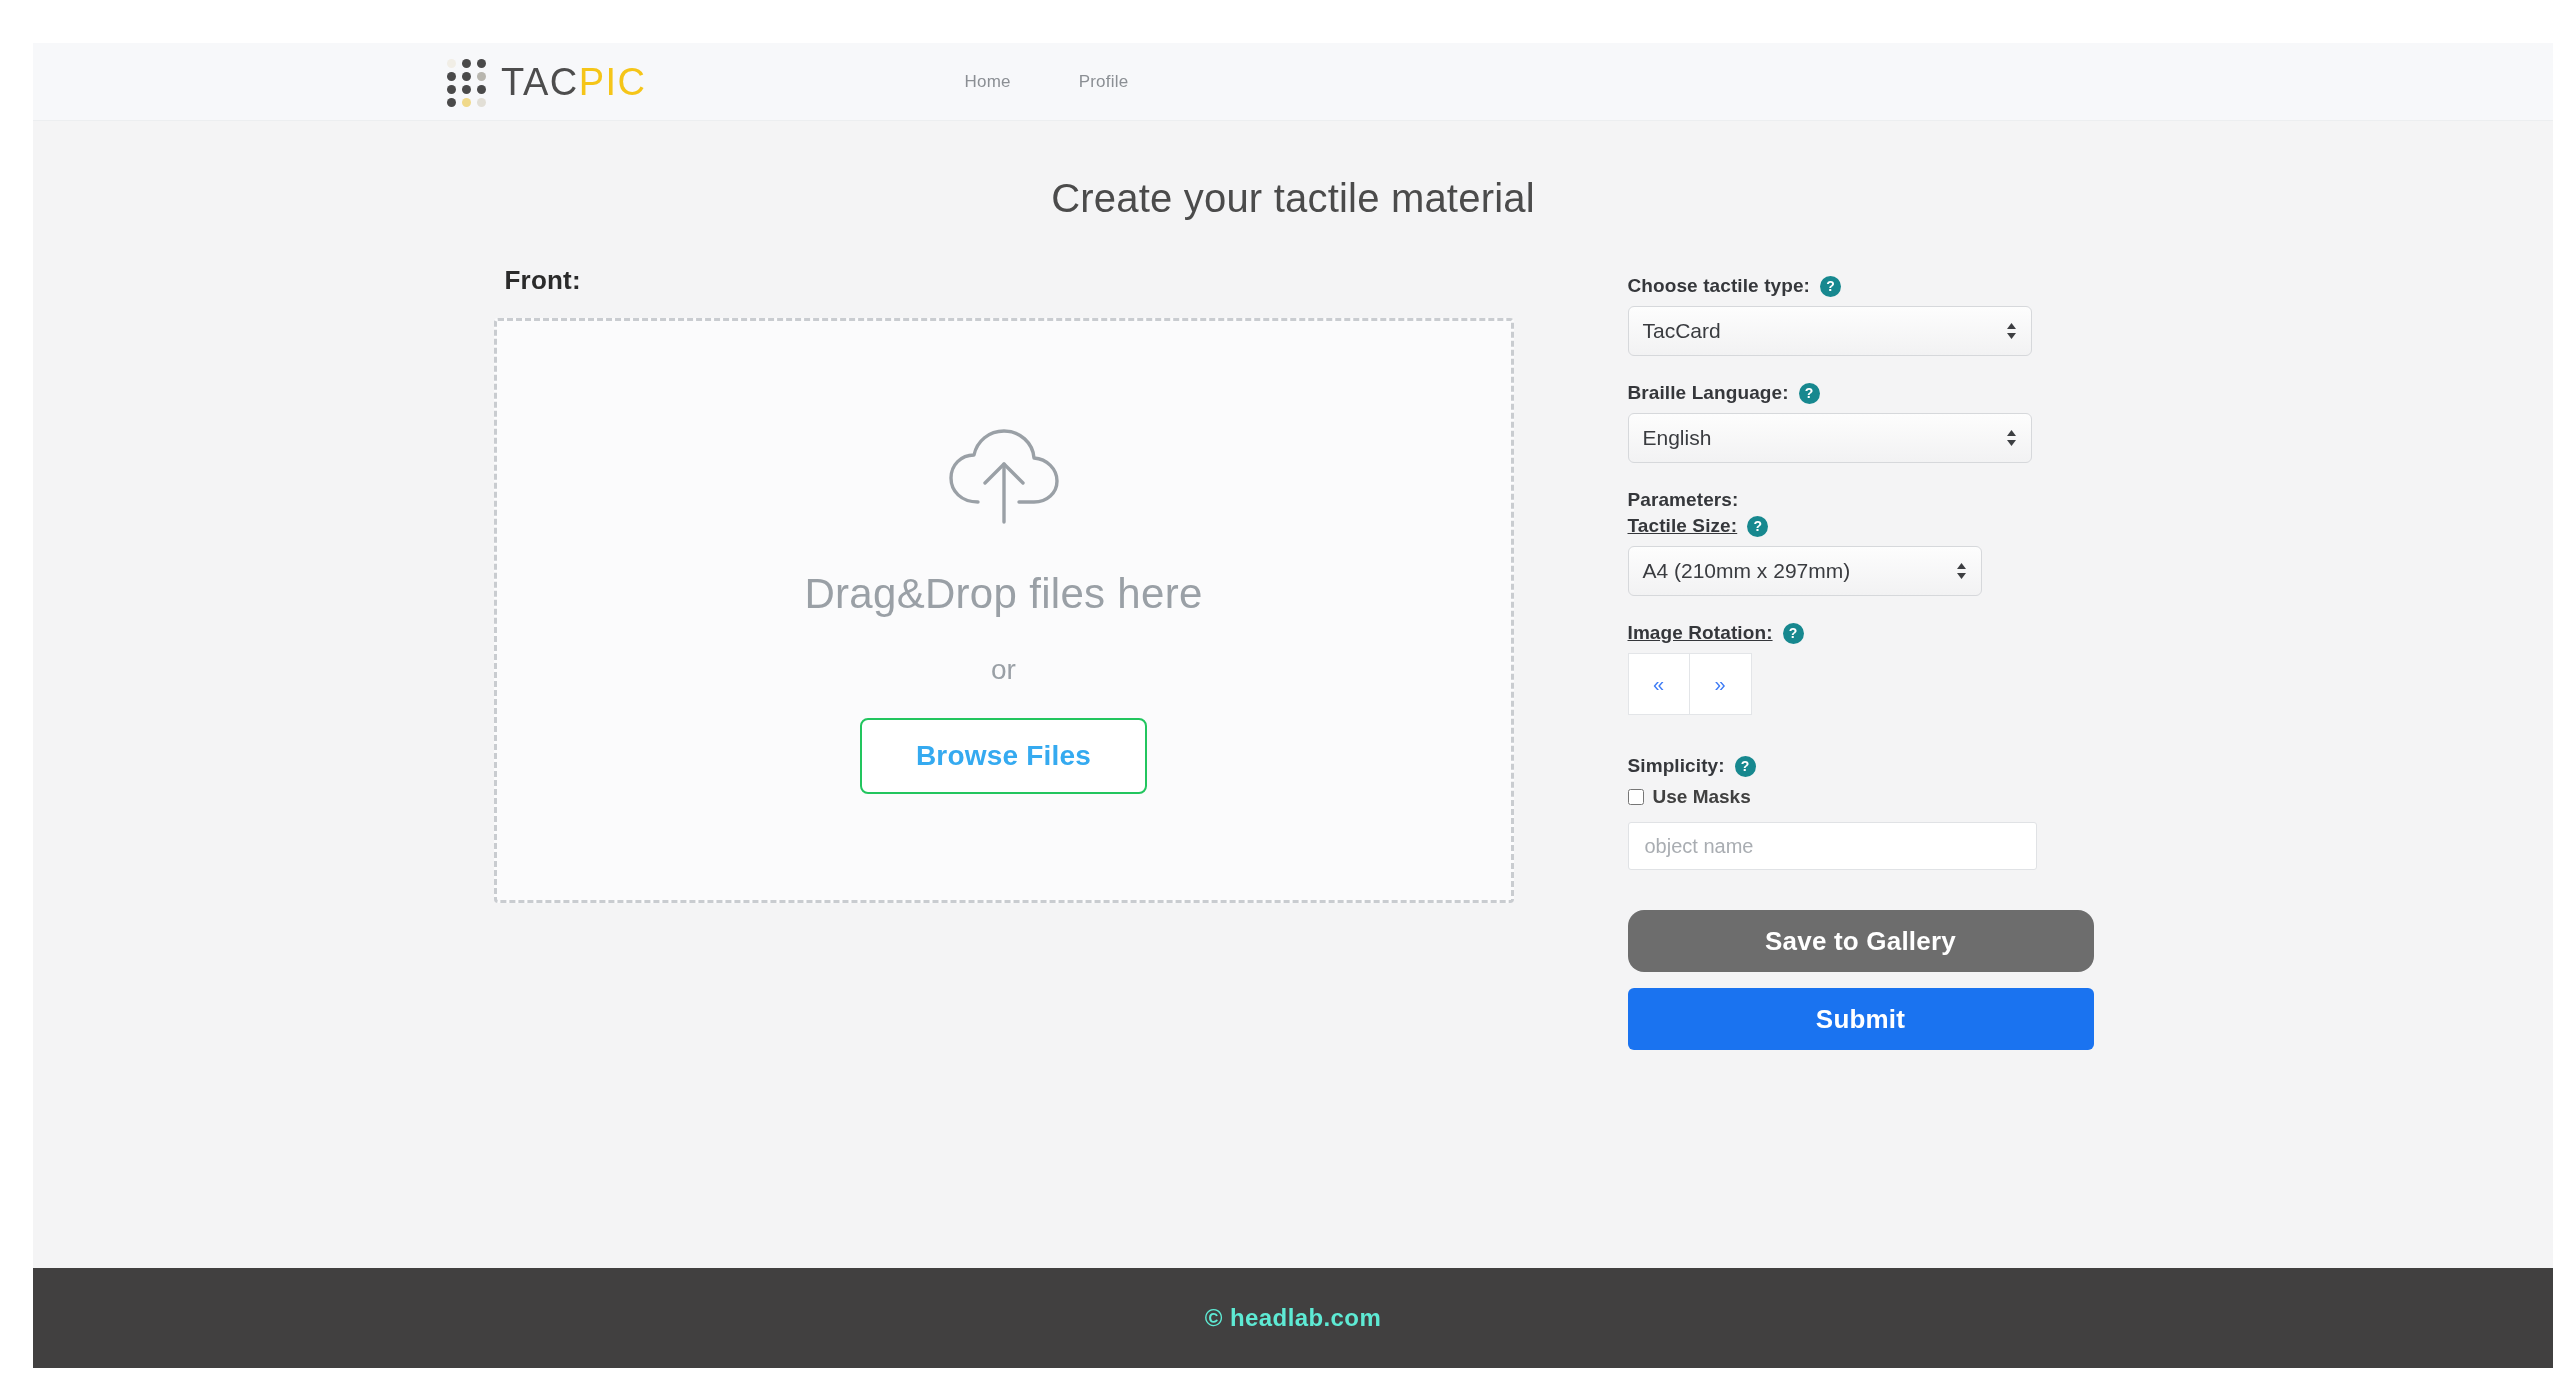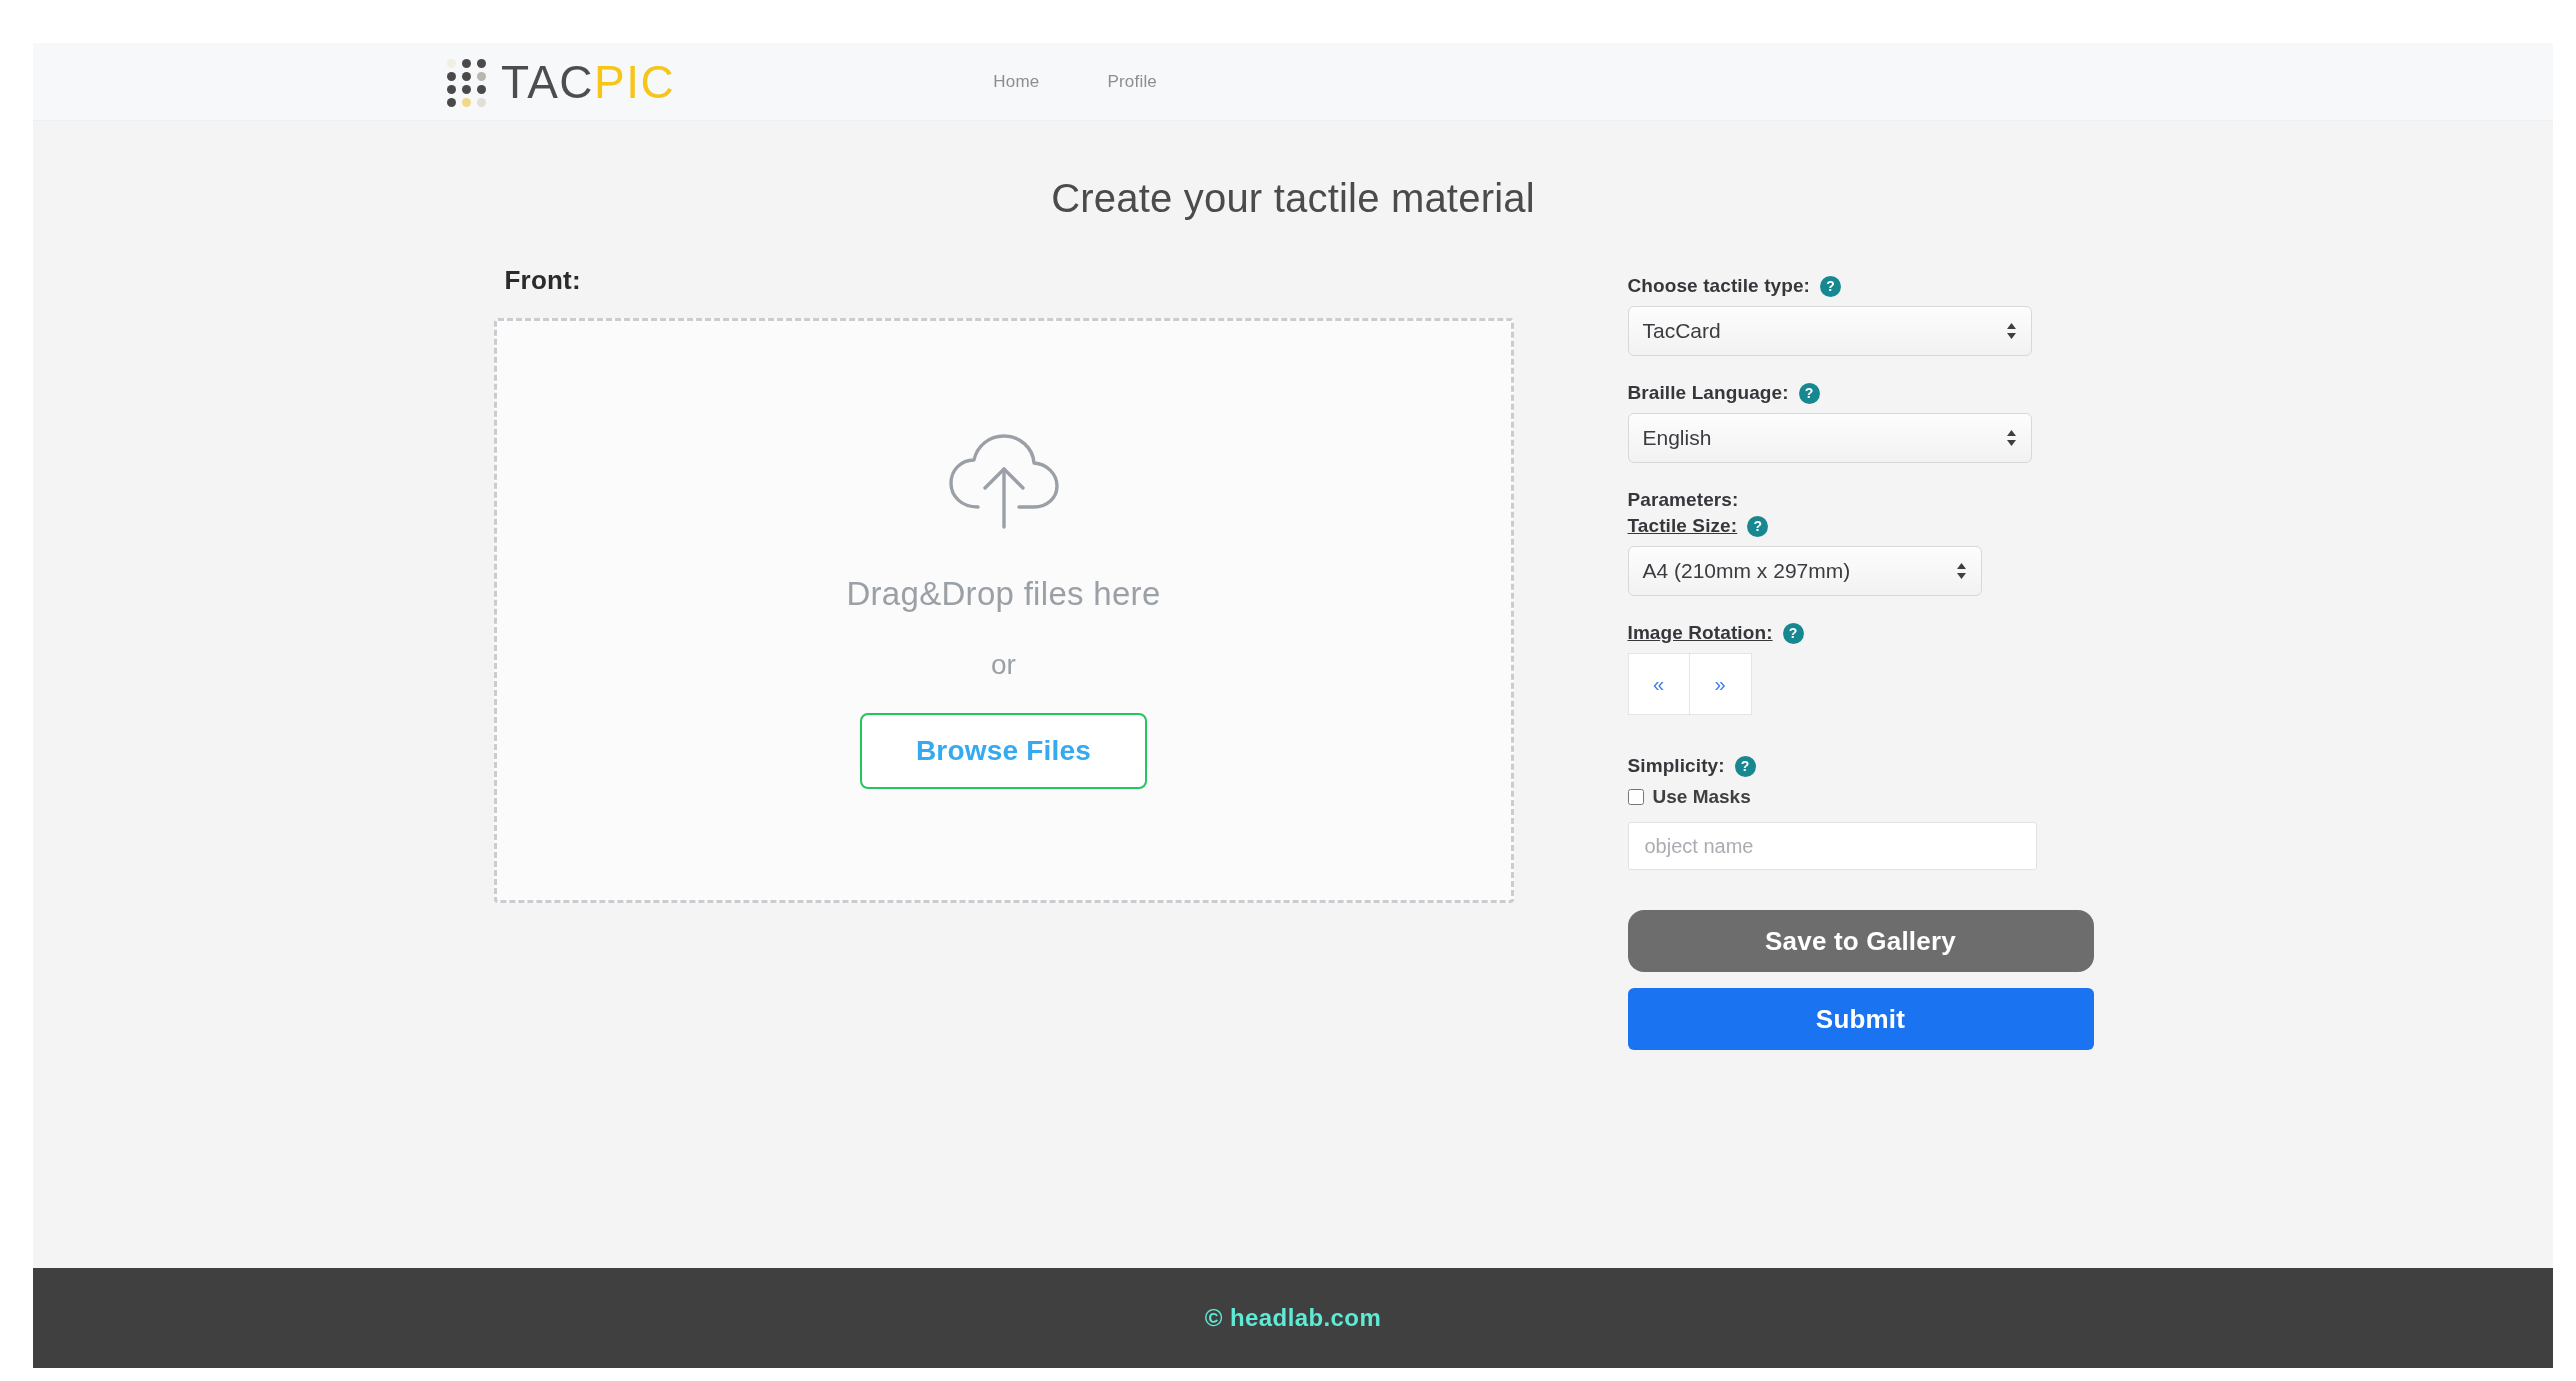--- a/index.html
+++ b/index.html
@@ -55,21 +55,21 @@
     height: 9px;
     border-radius: 50%;
     background: #4a4a4a;
   }
   .braille-grid i.d0 { background: #f1eee6; }
   .braille-grid i.d1 { background: #e2dfd6; }
   .braille-grid i.d2 { background: #b8b6ae; }
   .braille-grid i.d3 { background: #f0d98a; }
 
   .brand-word {
-    font-size: 46px;
+    font-size: 38px;
     letter-spacing: 1.5px;
     font-weight: 400;
     line-height: 1;
   }
   .brand-word .tac { color: #4d4d4d; }
   .brand-word .pic { color: #f5c518; }
 
   .main-nav {
     display: flex;
     gap: 68px;
@@ -132,21 +132,21 @@
     display: flex;
     flex-direction: column;
     align-items: center;
     justify-content: center;
     cursor: pointer;
   }
 
   .cloud-icon { margin-bottom: 42px; }
 
   .dz-main {
-    font-size: 33px;
+    font-size: 42px;
     color: #9aa0a6;
     font-weight: 400;
     letter-spacing: 0.3px;
   }
   .dz-or {
     font-size: 28px;
     color: #9aa0a6;
     margin-top: 36px;
     margin-bottom: 32px;
   }

